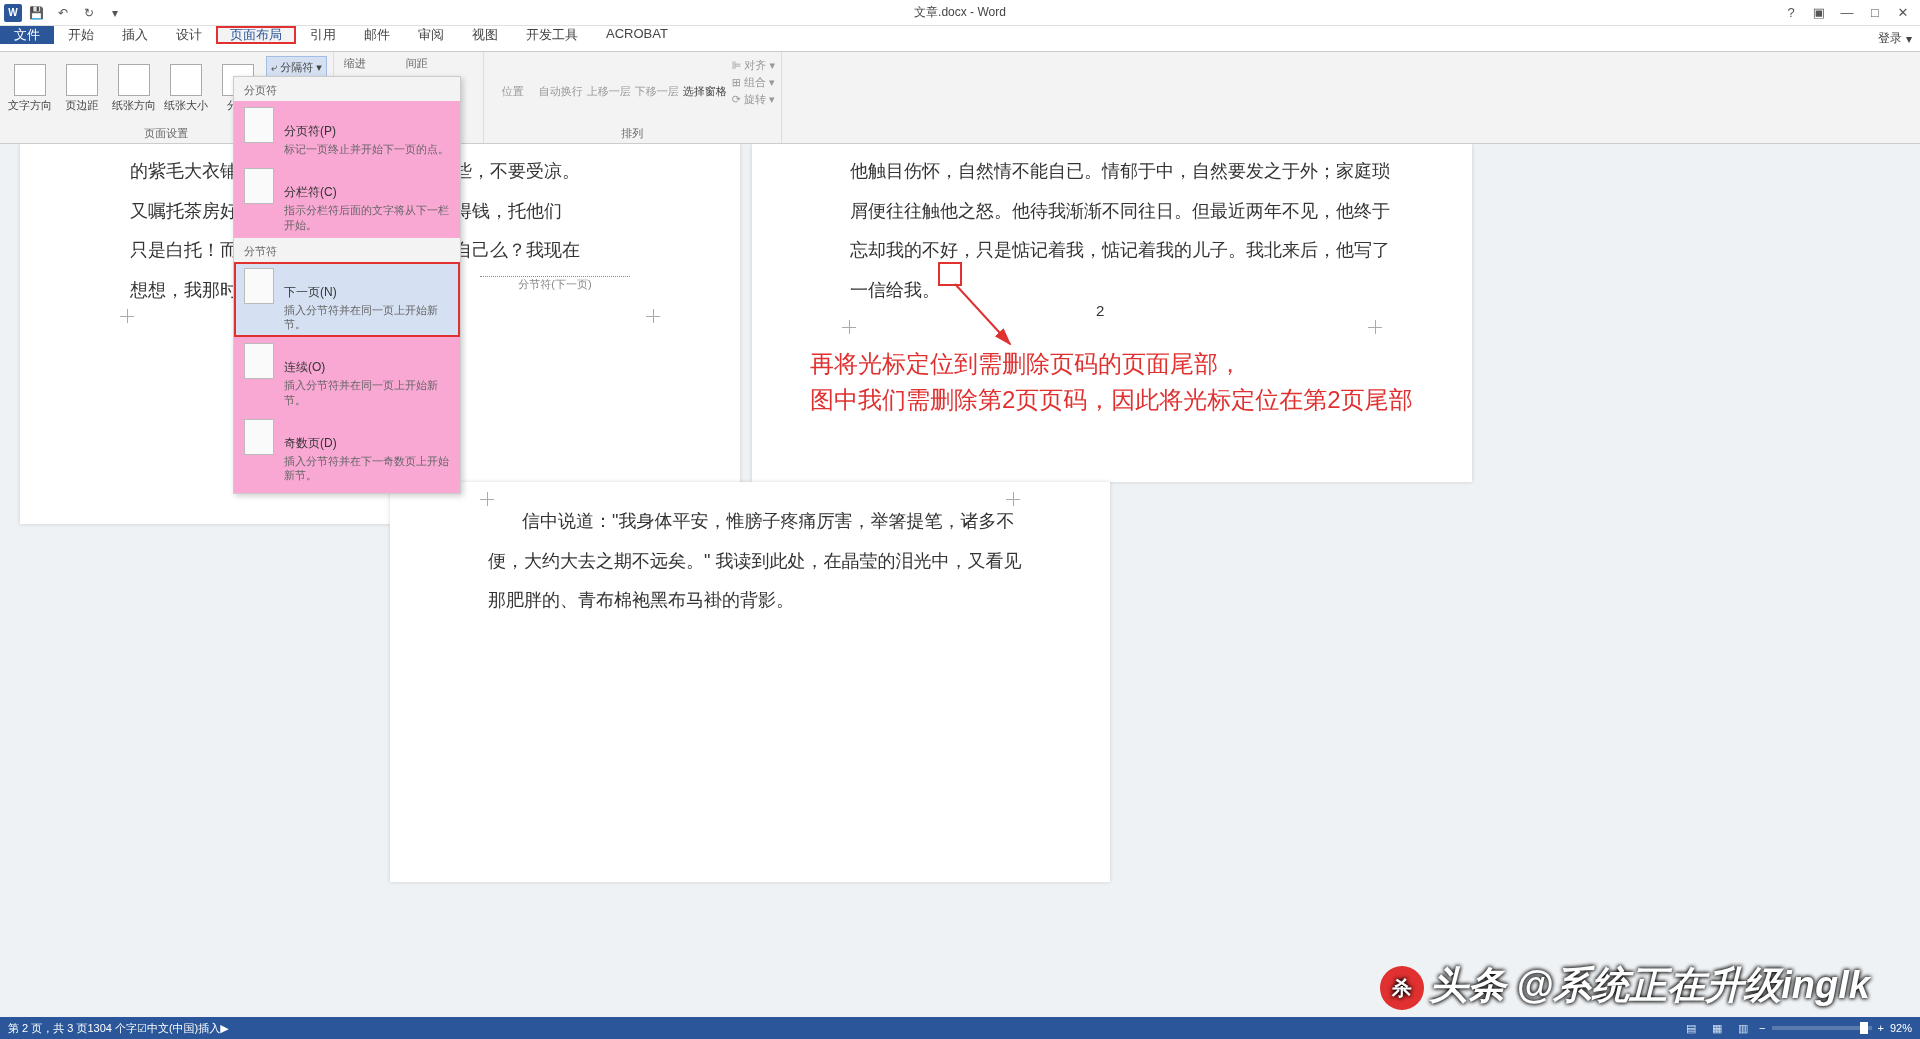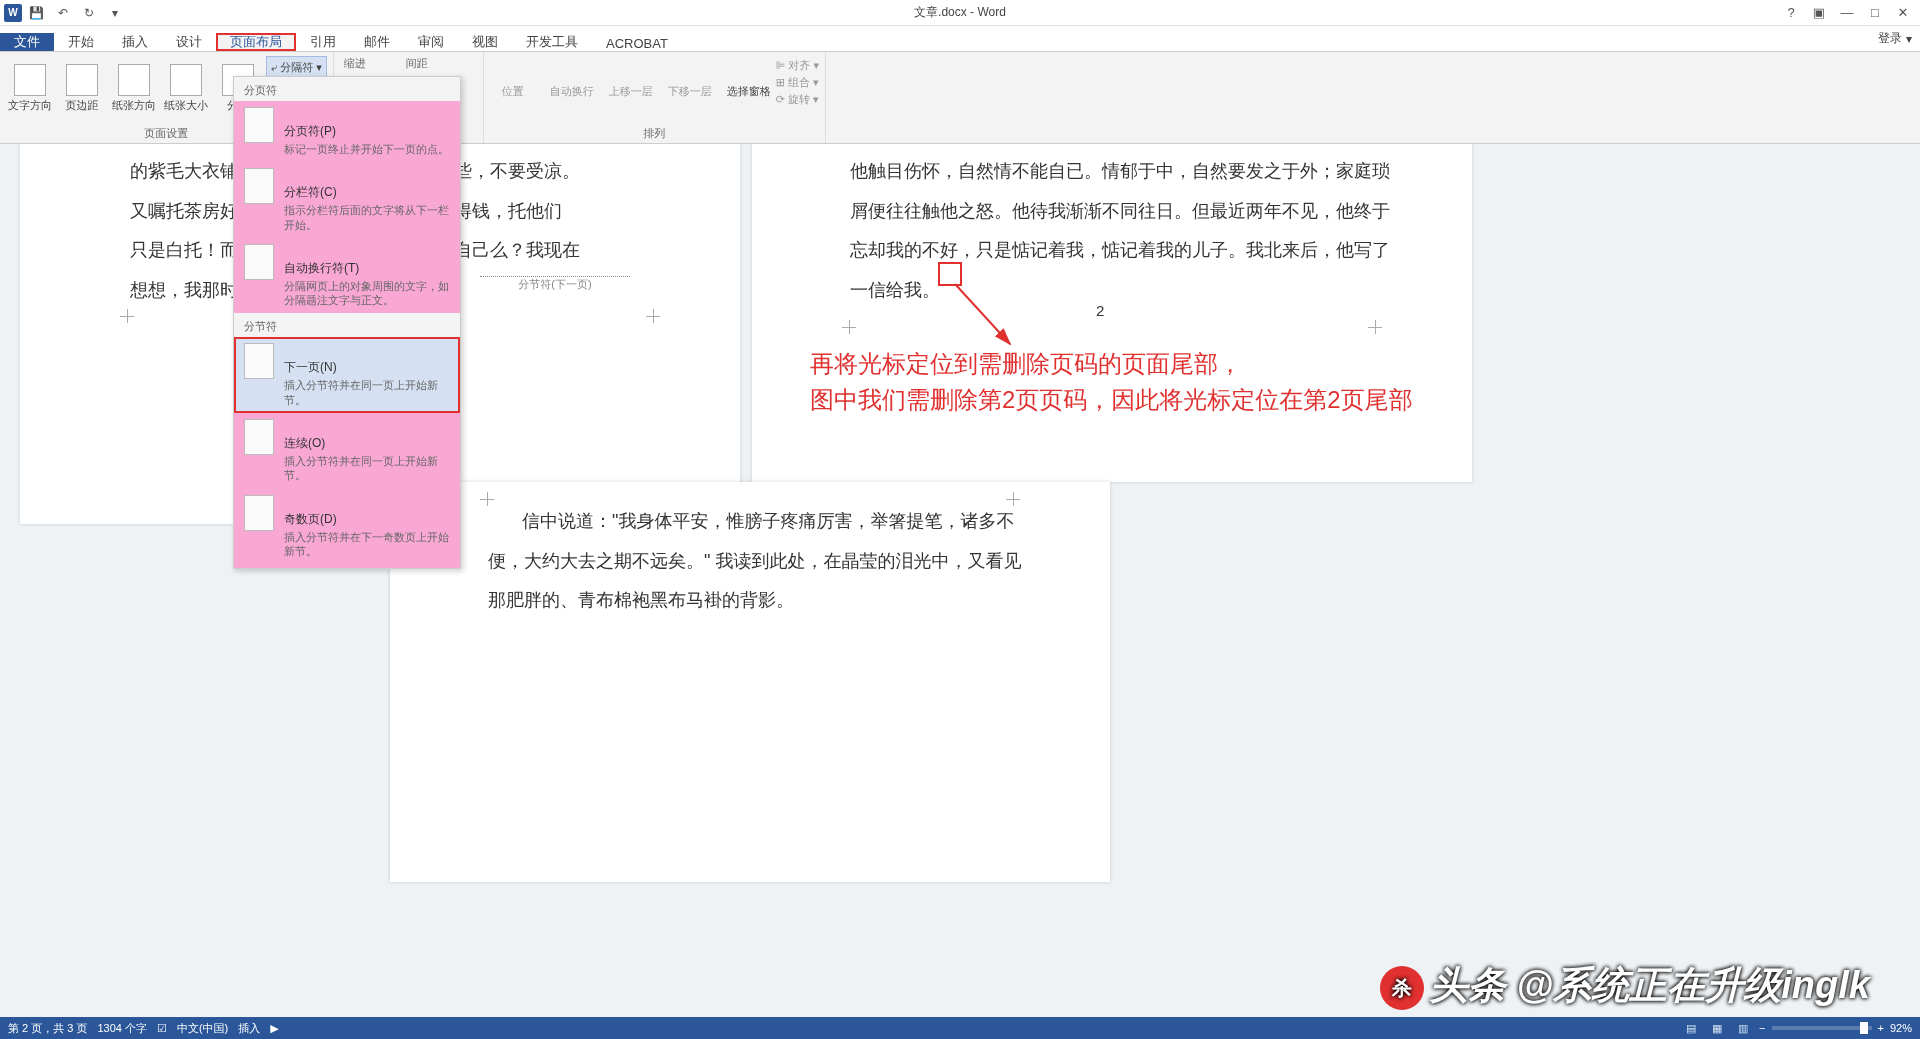--- a/index.html
+++ b/index.html
@@ -8,42 +8,42 @@
 
 .titlebar { height: 26px; background: #fff; display: flex; align-items: center; position: relative; border-bottom: 1px solid #e0e0e0; }
 .qat { display: flex; align-items: center; gap: 4px; padding-left: 4px; }
 .word-icon { width: 18px; height: 18px; background: #2b579a; color: #fff; font-size: 10px; display: flex; align-items: center; justify-content: center; font-weight: bold; border-radius: 2px; }
 .qat-btn { width: 22px; height: 22px; display: flex; align-items: center; justify-content: center; color: #555; font-size: 12px; cursor: pointer; }
 .title-center { position: absolute; left: 50%; transform: translateX(-50%); font-size: 12px; color: #444; }
 .win-controls { position: absolute; right: 4px; display: flex; gap: 2px; align-items: center; }
 .win-btn { width: 26px; height: 22px; display: flex; align-items: center; justify-content: center; color: #555; font-size: 13px; cursor: pointer; }
 
 
-.ribbon-tabs { height: 26px; background: #fff; display: flex; align-items: flex-end; border-bottom: 1px solid #ccc; position: relative; }
+.ribbon-tabs { height: 26px; background: #fff; display: flex; align-items: flex-start; border-bottom: 1px solid #ccc; position: relative; }
 .tab { padding: 0 14px; font-size: 13px; color: #444; display: flex; align-items: center; cursor: pointer; }
 .tab-file { background: #2b579a; color: #fff; }
 .tab-active { background: #f3f3f3; position: relative; color: #2b579a; }
 .tab-highlighted { outline: 2px solid #e03030; outline-offset: -2px; }
 .login-area { position: absolute; right: 8px; font-size: 12px; color: #444; display: flex; align-items: center; height: 100%; gap: 4px; }
 
 
 .ribbon-body { height: 92px; background: #f3f3f3; border-bottom: 1px solid #ccc; display: flex; position: relative; }
 .ribbon-group { border-right: 1px solid #ddd; padding: 2px 6px 0 6px; display: flex; flex-direction: column; justify-content: space-between; }
 .group-content { display: flex; gap: 4px; height: 72px; align-items: flex-start; }
 .group-label { font-size: 11px; color: #666; text-align: center; padding: 2px 0; }
 .big-btn { display: flex; flex-direction: column; align-items: center; justify-content: center; width: 48px; height: 68px; font-size: 11px; color: #444; cursor: pointer; gap: 2px; }
 .big-btn .icon-box { width: 32px; height: 32px; border: 1px solid #aaa; background: #fff; }
 .small-btn-row { font-size: 11px; color: #444; display: flex; align-items: center; gap: 3px; height: 22px; cursor: pointer; padding: 0 4px; }
 .dropdown-btn-active { background: #d5e1f2; border: 1px solid #a3bde3; }
 .spacing-col { display: flex; flex-direction: column; font-size: 11px; gap: 2px; padding-top: 4px; }
 .spin-field { display: flex; align-items: center; gap: 4px; }
 .spin-input { width: 50px; height: 18px; border: 1px solid #ccc; font-size: 11px; padding: 0 2px; }
 .spin-btns { display: flex; flex-direction: column; }
 .spin-btns span { width: 12px; height: 9px; border: 1px solid #ccc; font-size: 6px; display: flex; align-items: center; justify-content: center; background: #f0f0f0; }
-.arrange-btns { display: flex; gap: 13px; text-align: center; }
+.arrange-btns { display: flex; gap: 2px; text-align: center; }
 .arrange-btn { display: flex; flex-direction: column; align-items: center; width: 46px; font-size: 11px; color: #999; cursor: pointer; padding-top: 6px; }
 .arrange-btn.enabled { color: #444; }
 .arrange-small-col { display: flex; flex-direction: column; gap: 2px; padding-top: 4px; font-size: 11px; color: #999; }
 
 
 .breaks-menu { position: absolute; left: 233px; top: 76px; width: 228px; background: #f9a8d4; border: 1px solid #ccc; box-shadow: 2px 2px 6px rgba(0,0,0,0.2); z-index: 100; padding-bottom: 4px; }
 .menu-section-label { font-size: 11px; color: #666; padding: 6px 10px 3px 10px; background: #f3f3f3; }
 .menu-item { display: flex; gap: 10px; padding: 6px 10px; cursor: pointer; }
 .menu-item-highlighted { outline: 2px solid #e03030; outline-offset: -2px; background: #d5e1f2; }
 .menu-icon { width: 30px; height: 36px; border: 1px solid #bbb; background: #fafafa; flex-shrink: 0; position: relative; }
@@ -62,21 +62,21 @@
 .cursor-mark { position: absolute; width: 24px; height: 24px; border: 2px solid #e03030; }
 .crop-mark { position: absolute; width: 14px; height: 14px; }
 .crop-mark::before, .crop-mark::after { content: ''; position: absolute; background: #aaa; }
 .crop-mark::before { width: 14px; height: 1px; top: 7px; }
 .crop-mark::after { width: 1px; height: 14px; left: 7px; }
 
 .annotation { position: absolute; color: #e03030; font-size: 24px; line-height: 1.5; font-family: "SimSun", serif; }
 .arrow-svg { position: absolute; }
 
 
-.statusbar { position: absolute; bottom: 0; left: 0; right: 0; height: 22px; background: #2b579a; color: #fff; font-size: 11px; display: flex; align-items: center; padding: 0 8px; gap: 10px; }
+.statusbar { position: absolute; bottom: 0; left: 0; right: 0; height: 22px; background: #2b579a; color: #fff; font-size: 11px; display: flex; align-items: center; padding: 0 8px; gap: 0; }
 .status-right { position: absolute; right: 8px; display: flex; align-items: center; gap: 6px; }
 .zoom-slider { width: 100px; height: 4px; background: #5a7bb0; position: relative; }
 .zoom-thumb { position: absolute; width: 8px; height: 12px; background: #fff; top: -4px; left: 88px; }
 .view-btn { width: 20px; height: 18px; display: flex; align-items: center; justify-content: center; color: #cfe0f2; }
 
 
 .watermark { position: absolute; right: 50px; bottom: 28px; font-size: 38px; color: #fff; font-weight: bold; font-style: italic; text-shadow: 0 0 4px #000, 0 0 4px #000; }
 .watermark-icon { display: inline-block; width: 44px; height: 44px; background: #e03030; border-radius: 50%; vertical-align: middle; margin-right: 6px; position: relative; }
 .watermark-icon::after { content: '杀'; position: absolute; color: #fff; font-size: 20px; left: 50%; top: 50%; transform: translate(-50%,-50%); font-style: normal; }
 
@@ -219,27 +219,20 @@
     <div class="menu-text">
         <div class="menu-title">分页符(P)</div>
         <div class="menu-desc">标记一页终止并开始下一页的点。</div>
       </div>
   </div>
   <div class="menu-item">
     <div class="menu-icon"></div>
     <div class="menu-text">
         <div class="menu-title">分栏符(C)</div>
         <div class="menu-desc">指示分栏符后面的文字将从下一栏开始。</div>
-      </div>
-  </div>
-  <div class="menu-item">
-    <div class="menu-icon"></div>
-    <div class="menu-text">
-        <div class="menu-title">自动换行符(T)</div>
-        <div class="menu-desc">分隔网页上的对象周围的文字，如分隔题注文字与正文。</div>
       </div>
   </div>
   <div class="menu-section-label">分节符</div>
   <div class="menu-item menu-item-highlighted">
     <div class="menu-icon"></div>
     <div class="menu-text">
         <div class="menu-title">下一页(N)</div>
         <div class="menu-desc">插入分节符并在同一页上开始新节。</div>
       </div>
   </div>

